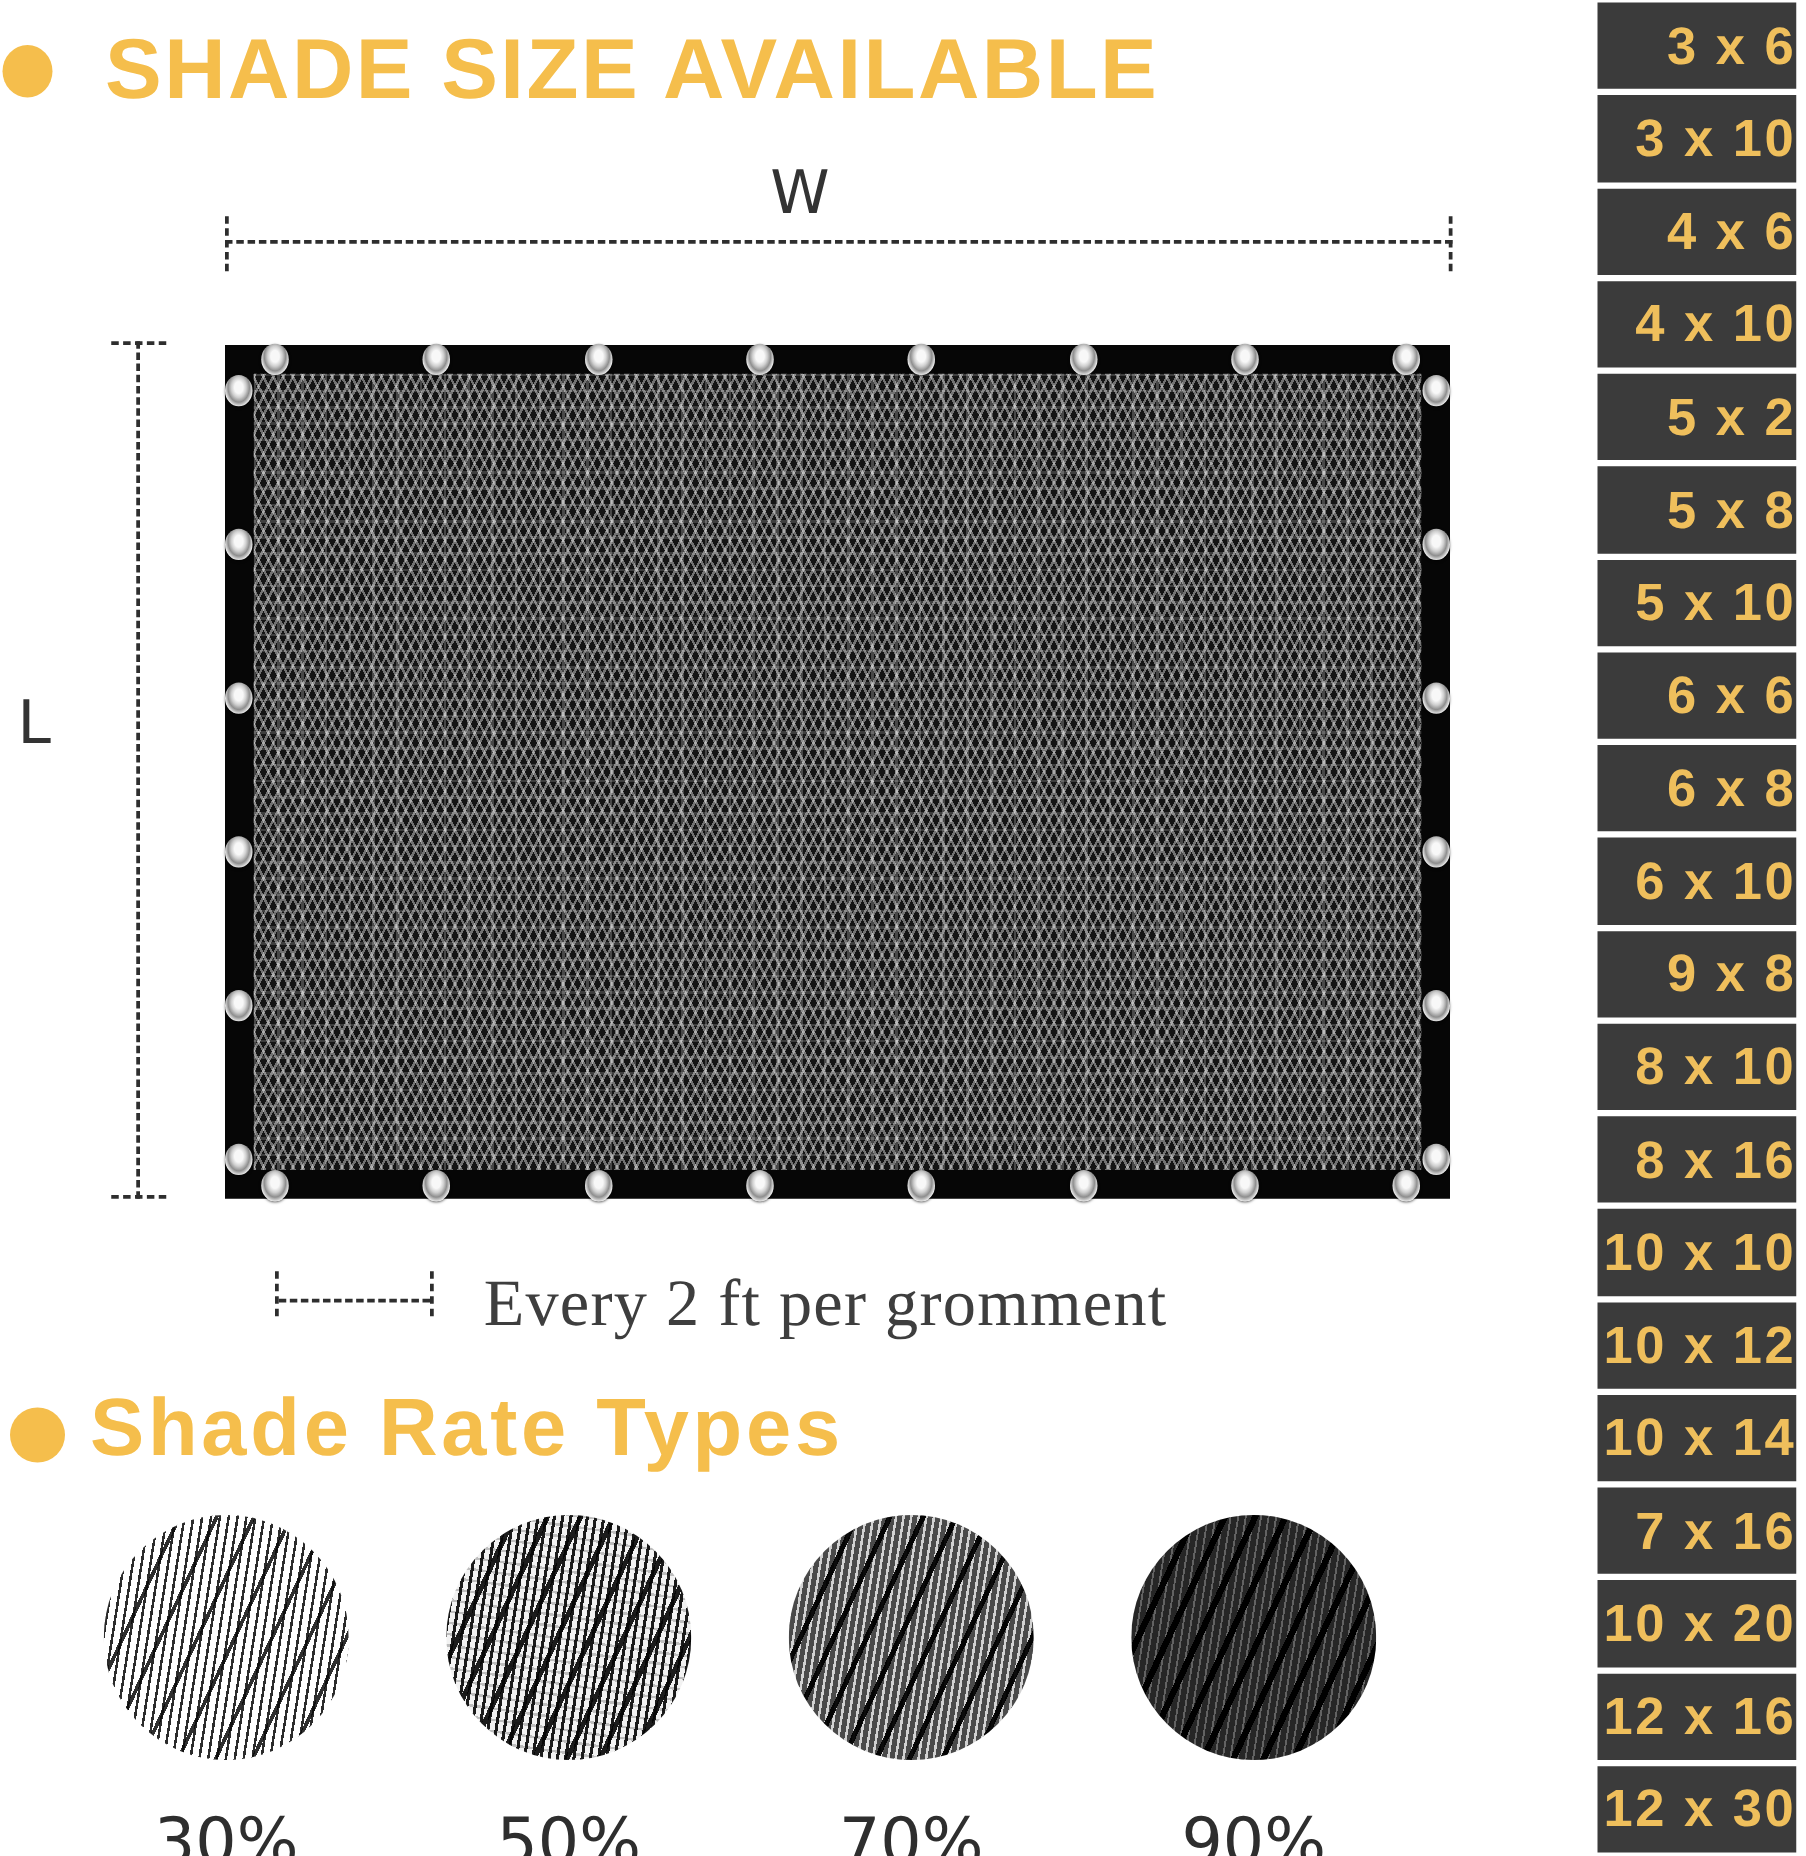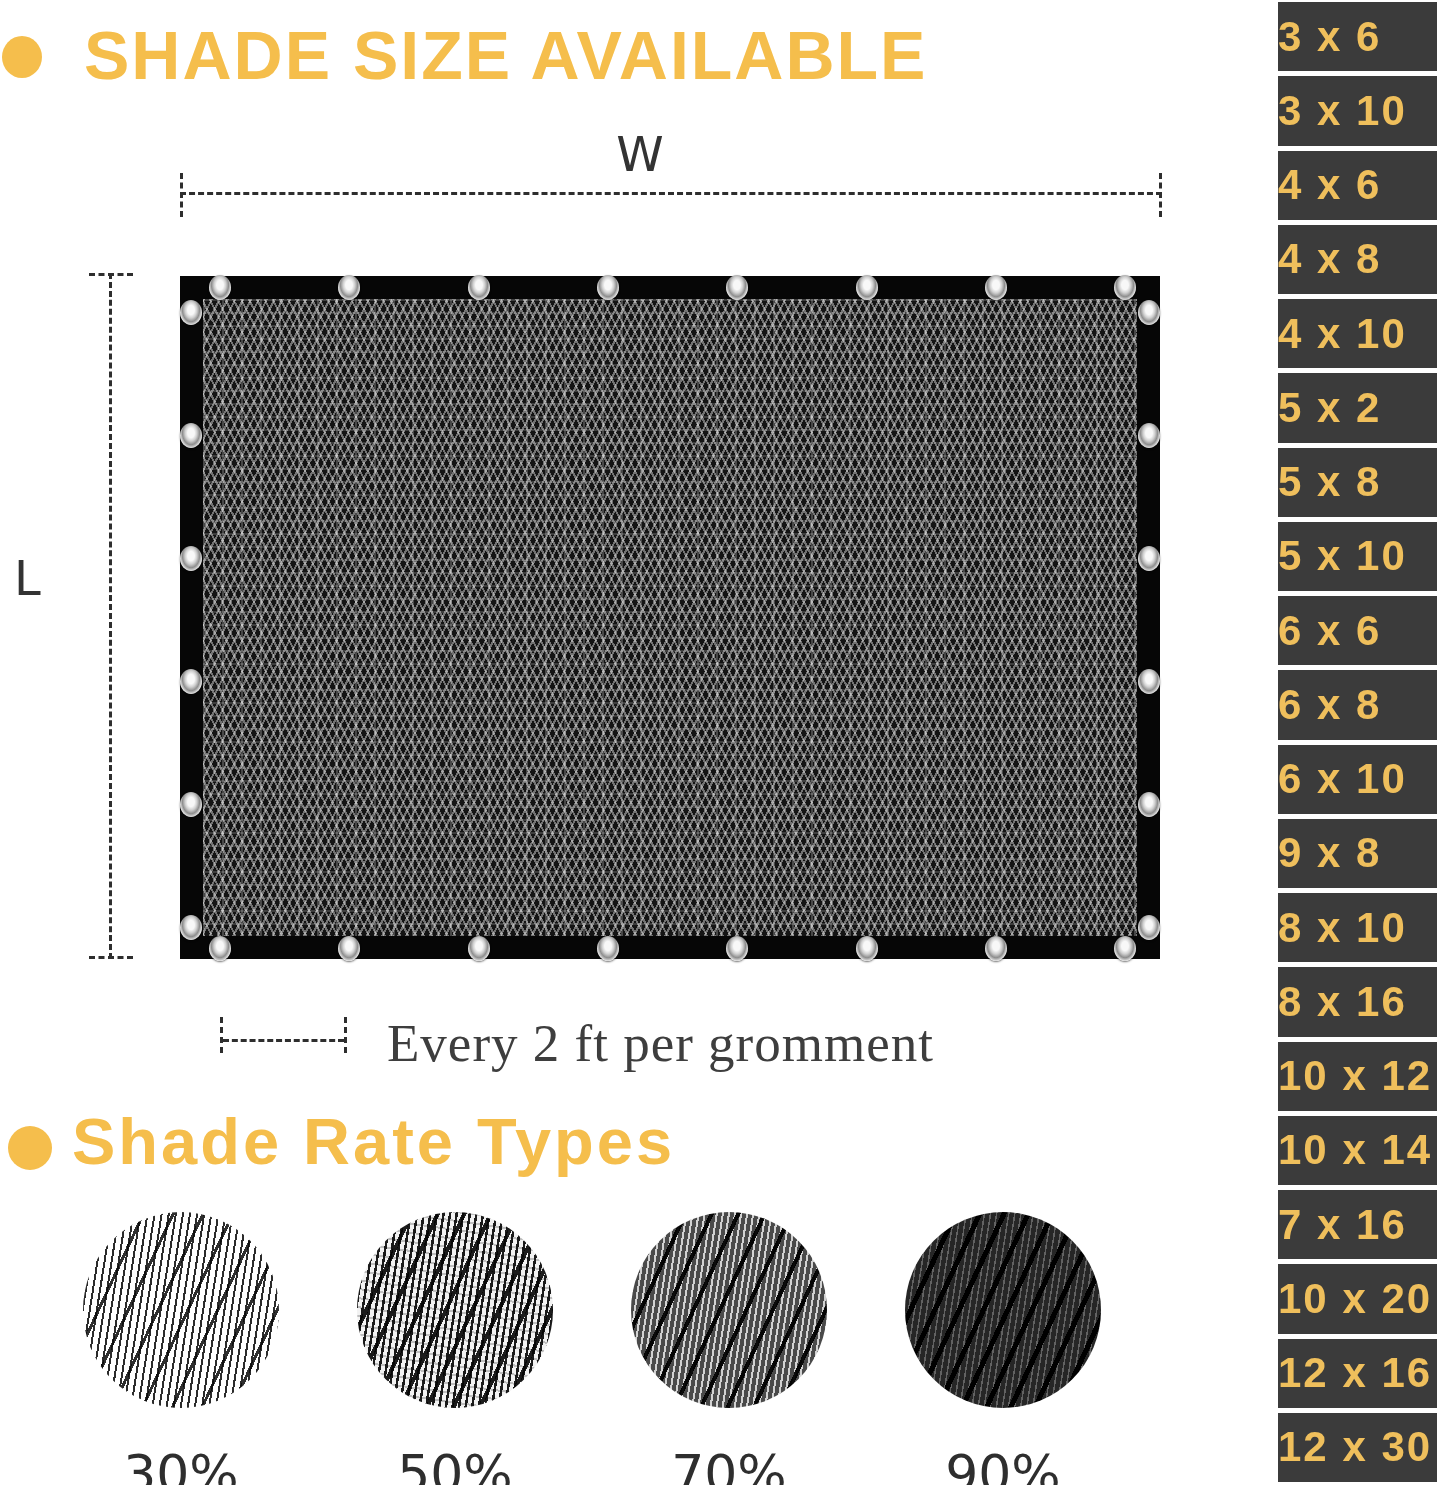--- a/index.html
+++ b/index.html
@@ -79,21 +79,21 @@
         repeating-linear-gradient(115deg, rgba(0,0,0,.95) 0 4px, rgba(0,0,0,0) 4px 24px),
         repeating-linear-gradient(99deg, rgba(255,255,255,.75) 0 2px, rgba(255,255,255,0) 2px 6px);}
   .r90{background-color:#262626;background-image:
         repeating-linear-gradient(115deg, rgba(0,0,0,1) 0 5px, rgba(0,0,0,0) 5px 22px),
         repeating-linear-gradient(99deg, rgba(255,255,255,.28) 0 1.5px, rgba(255,255,255,0) 1.5px 6px);}
   .rate-label{margin-top:36px;color:#2e2e2e;font-family:"DejaVu Sans",sans-serif;font-size:52px;}
 
   
   .size-column{position:absolute;left:1278px;top:0;width:159px;height:1485px;
                display:flex;flex-direction:column;gap:5px;padding:2px 0 3px 0;}
-  .size-box{flex:1;background:var(--box-bg);display:flex;align-items:center;justify-content:flex-start;}
+  .size-box{flex:1;background:var(--box-bg);display:flex;align-items:center;justify-content:flex-end;}
   .size-box span{color:var(--box-text);font-size:42px;font-weight:700;letter-spacing:2px;white-space:nowrap;}
 </style>
 </head>
 <body>
 
 <div id="canvas">
 
   <span class="bullet bullet-1"></span>
   <div class="h1">SHADE SIZE AVAILABLE</div>
 
@@ -174,23 +174,20 @@
       <div class="size-box">
         <span>3 x 6</span>
       </div>
       <div class="size-box">
         <span>3 x 10</span>
       </div>
       <div class="size-box">
         <span>4 x 6</span>
       </div>
       <div class="size-box">
-        <span>4 x 8</span>
-      </div>
-      <div class="size-box">
         <span>4 x 10</span>
       </div>
       <div class="size-box">
         <span>5 x 2</span>
       </div>
       <div class="size-box">
         <span>5 x 8</span>
       </div>
       <div class="size-box">
         <span>5 x 10</span>
@@ -207,20 +204,23 @@
       <div class="size-box">
         <span>9 x 8</span>
       </div>
       <div class="size-box">
         <span>8 x 10</span>
       </div>
       <div class="size-box">
         <span>8 x 16</span>
       </div>
       <div class="size-box">
+        <span>10 x 10</span>
+      </div>
+      <div class="size-box">
         <span>10 x 12</span>
       </div>
       <div class="size-box">
         <span>10 x 14</span>
       </div>
       <div class="size-box">
         <span>7 x 16</span>
       </div>
       <div class="size-box">
         <span>10 x 20</span>

